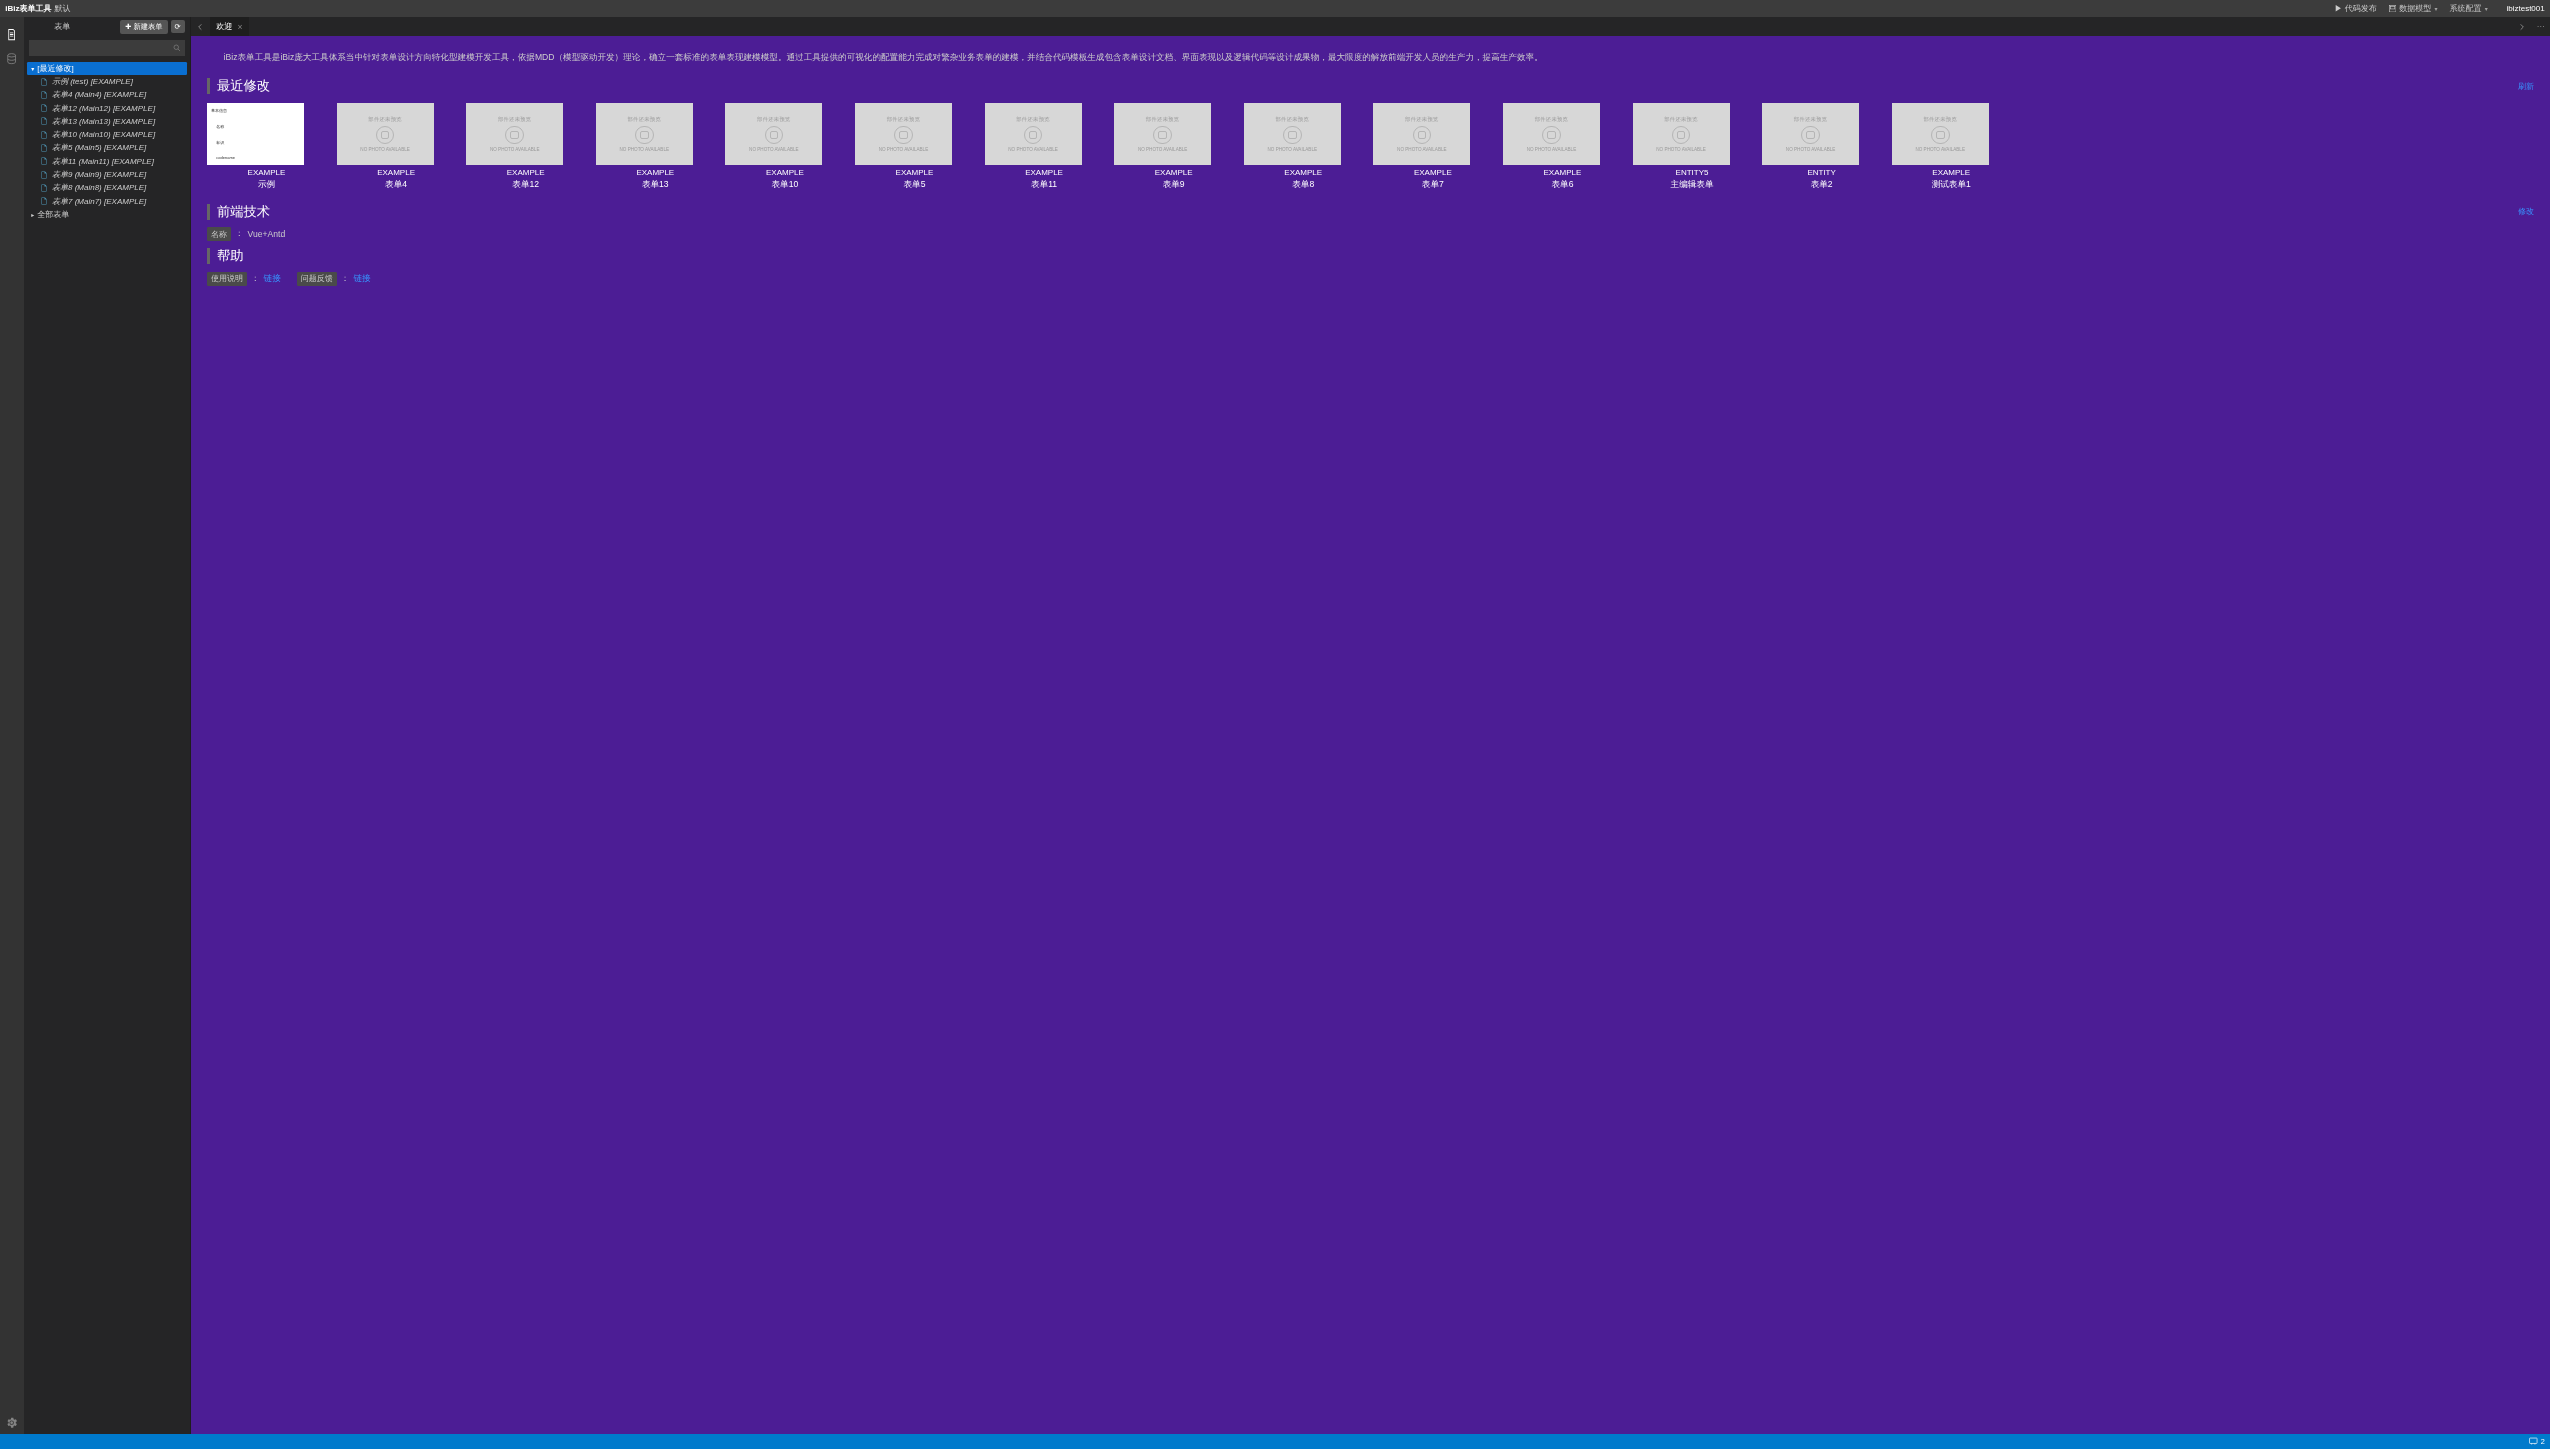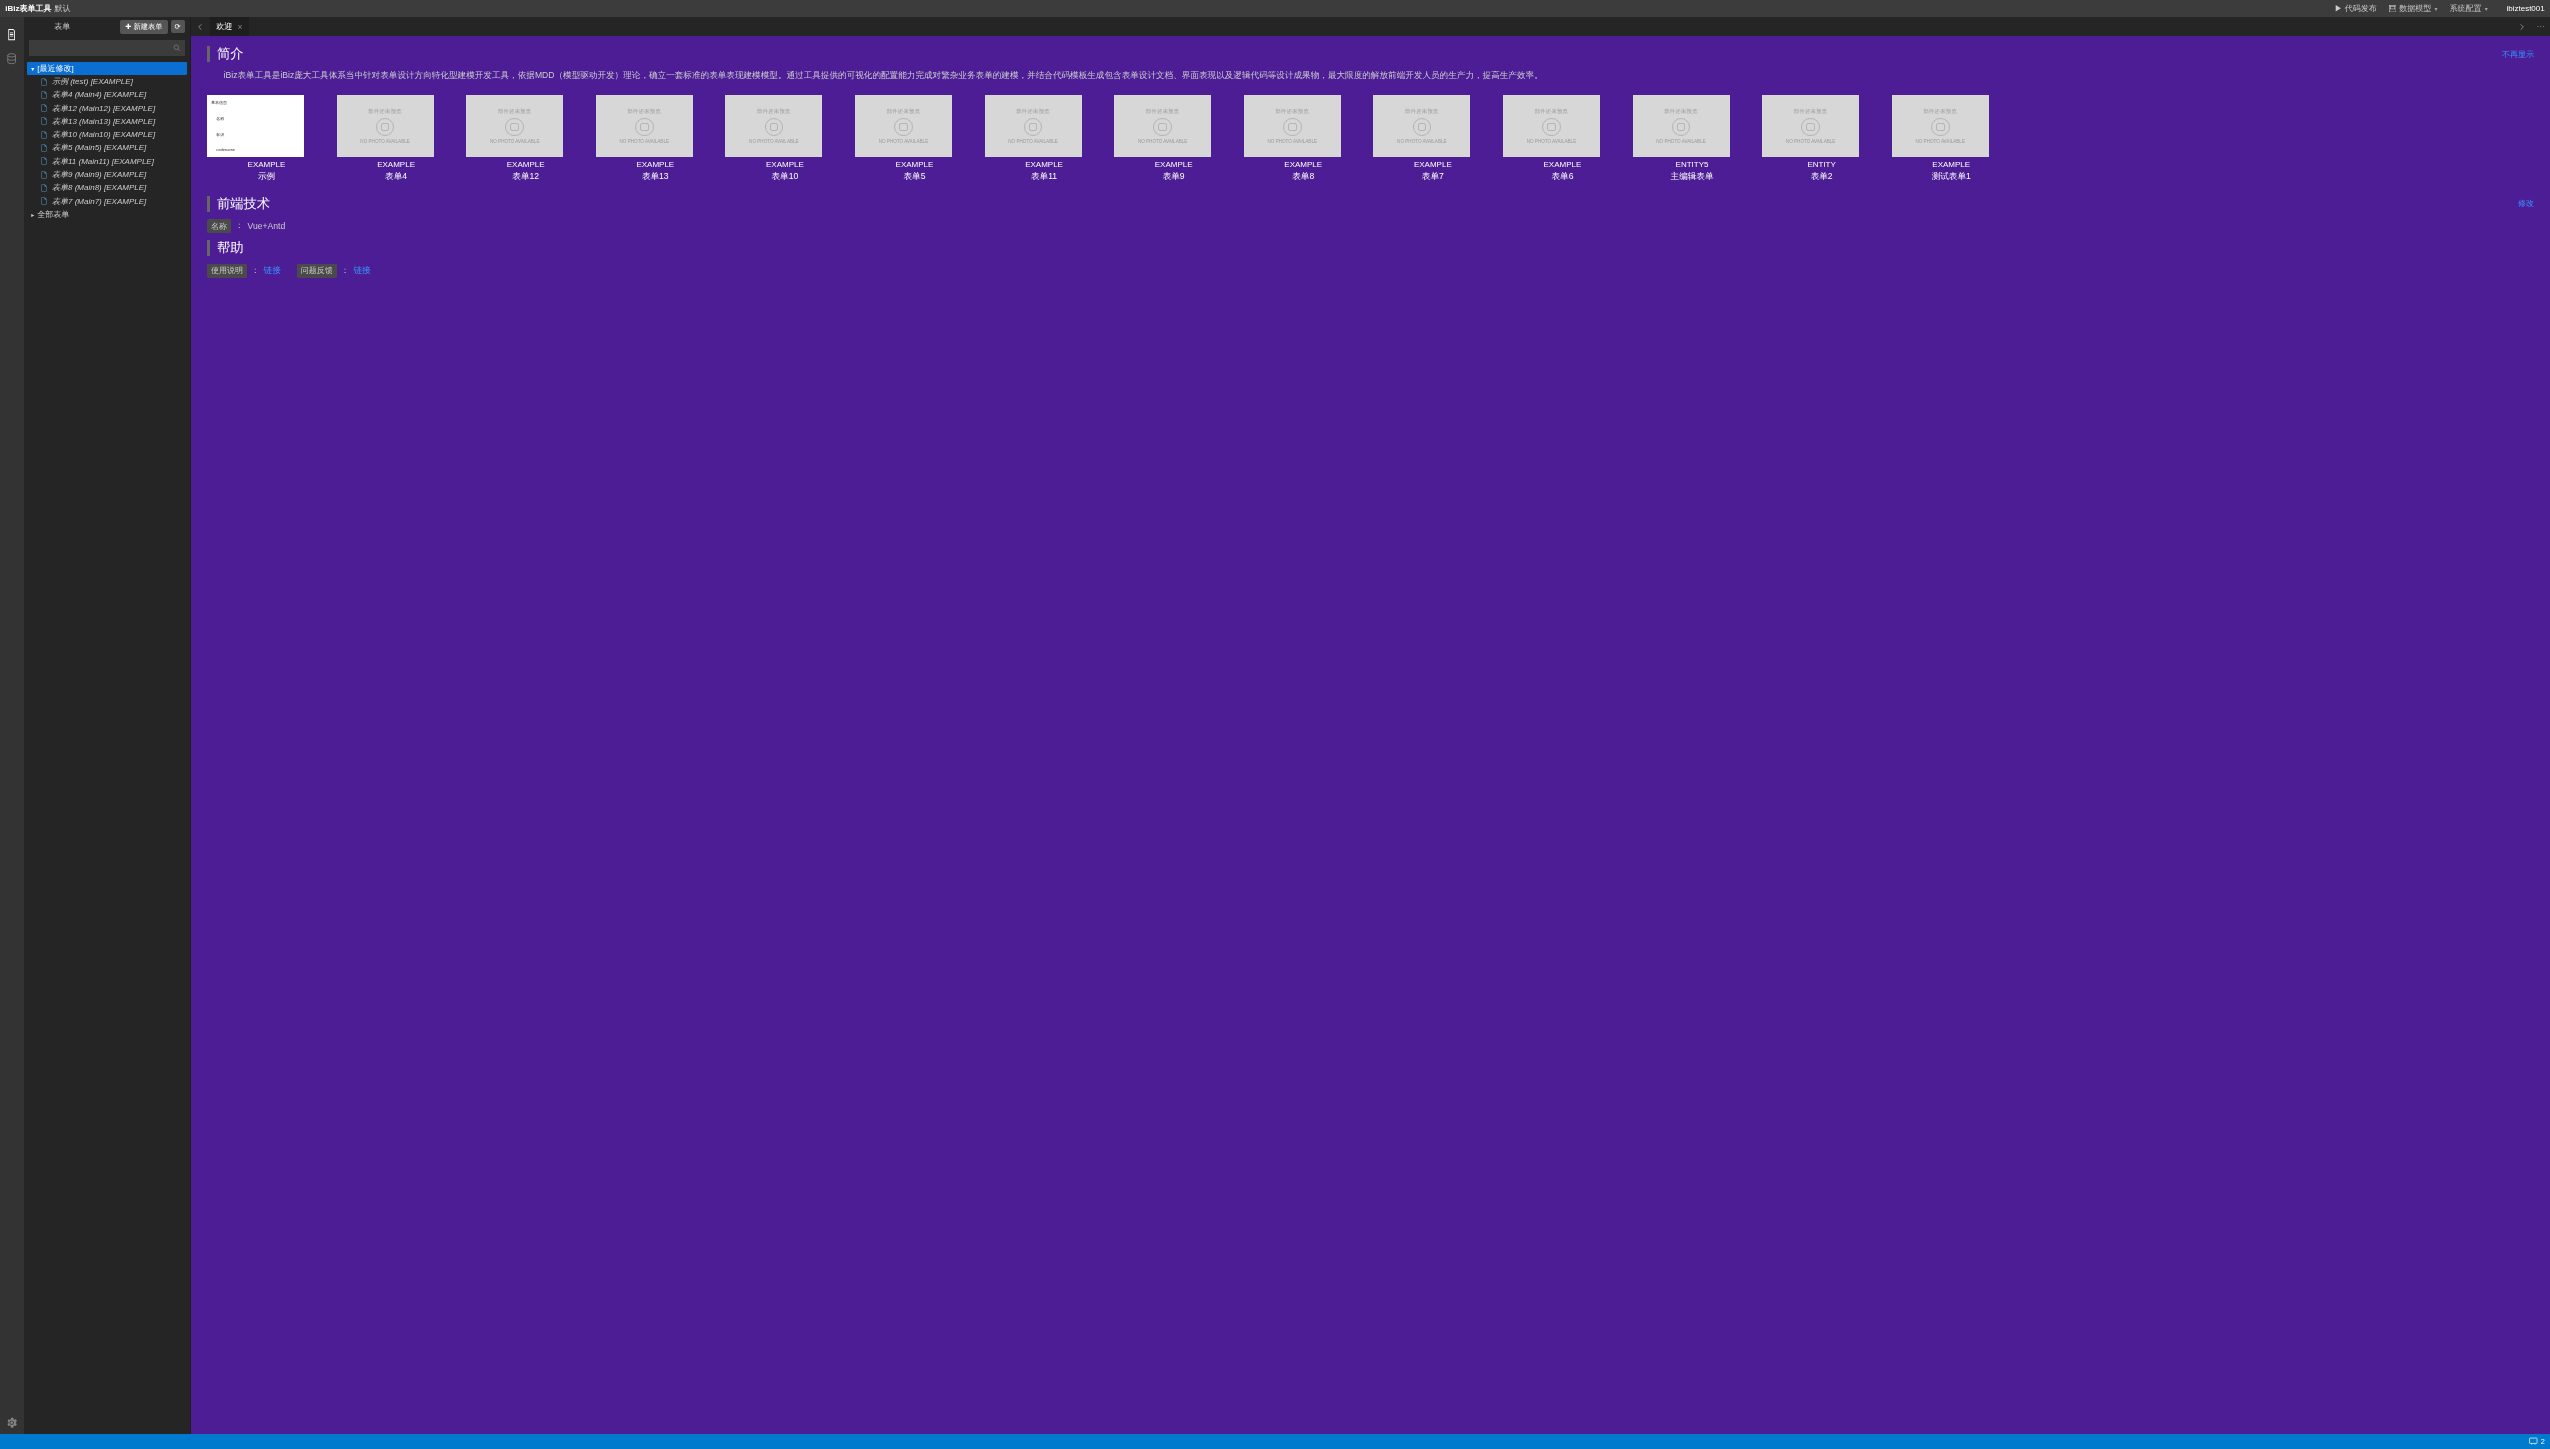--- a/index.html
+++ b/index.html
@@ -481,27 +481,27 @@
             <path d="M4 2 L8 6 L4 10" fill="none" stroke="currentColor" stroke-width="1.5"></path>
           </svg>
       </div>
       <div class="tab-btn">
         <span>⋯</span>
       </div>
     </div>
 
     <div class="content">
 
+      <p class="intro-text">iBiz表单工具是iBiz庞大工具体系当中针对表单设计方向特化型建模开发工具，依据MDD（模型驱动开发）理论，确立一套标准的表单表现建模模型。通过工具提供的可视化的配置能力完成对繁杂业务表单的建模，并结合代码模板生成包含表单设计文档、界面表现以及逻辑代码等设计成果物，最大限度的解放前端开发人员的生产力，提高生产效率。</p>
+
       <div class="section-head">
         <div class="bar"></div>
-        <h2>简介</h2>
-        <span class="action">不再显示</span>
-      </div>
-      <p class="intro-text">iBiz表单工具是iBiz庞大工具体系当中针对表单设计方向特化型建模开发工具，依据MDD（模型驱动开发）理论，确立一套标准的表单表现建模模型。通过工具提供的可视化的配置能力完成对繁杂业务表单的建模，并结合代码模板生成包含表单设计文档、界面表现以及逻辑代码等设计成果物，最大限度的解放前端开发人员的生产力，提高生产效率。</p>
-
+        <h2>最近修改</h2>
+        <span class="action">刷新</span>
+      </div>
       <div class="cards" id="cards">
           <div class="card">
             <div class="thumb preview">
               <div class="plabel">基本信息</div>
               <div class="pline"></div>
               <div class="plabel" style="margin-left:5.3px">名称</div>
               <div class="pline"></div>
               <div class="plabel" style="margin-left:5.3px">标识</div>
               <div class="pline"></div>
               <div class="plabel" style="margin-left:5.3px">codename</div>

